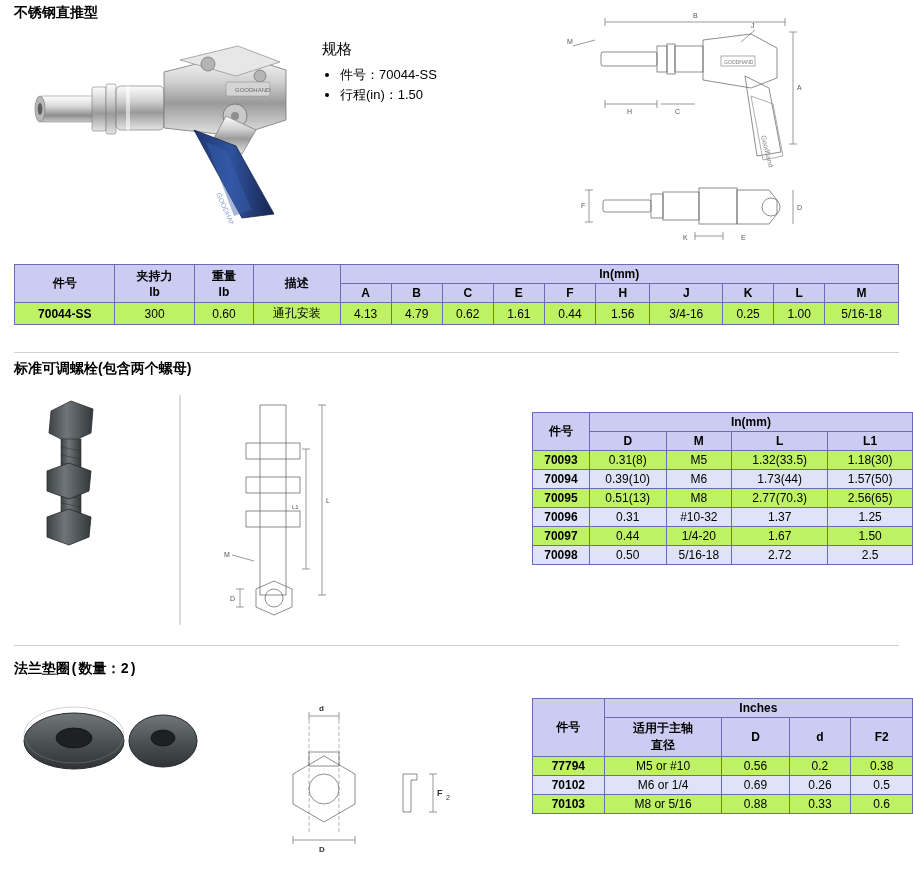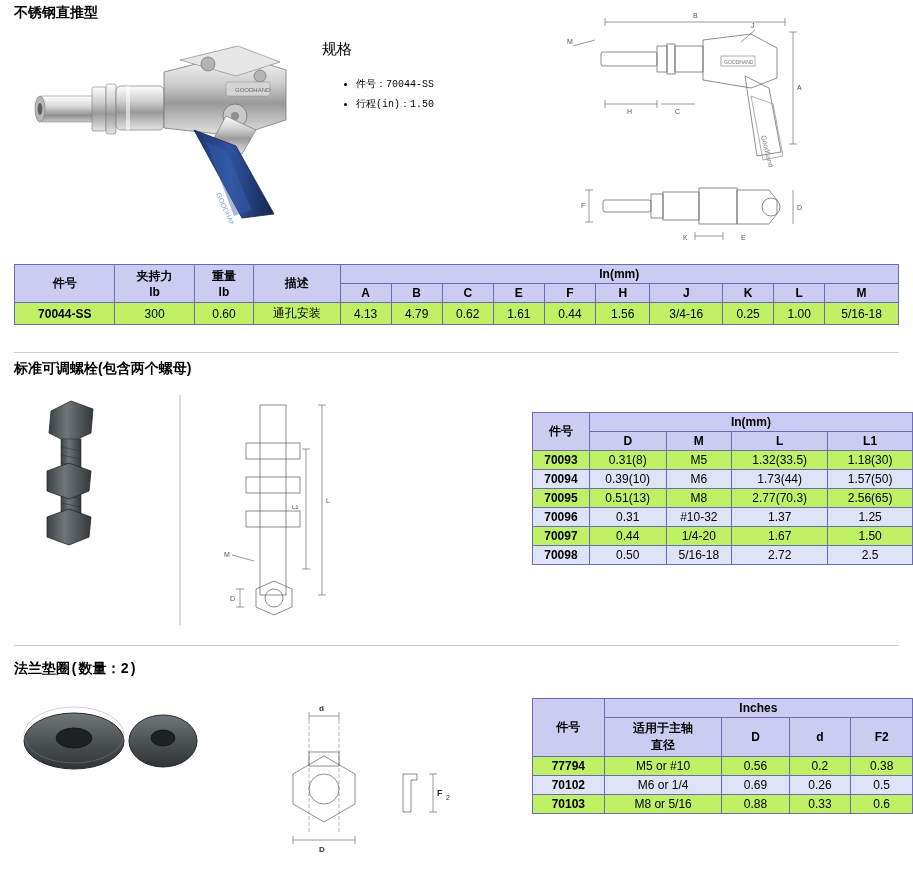--- a/index.html
+++ b/index.html
@@ -35,21 +35,21 @@
   }
   #sec1-title { position: absolute; left: 14px; top: 4px; }
   #photo1 {
     position: absolute; left: 30px; top: 24px; width: 270px; height: 200px;
   }
   #spec-block {
     position: absolute; left: 322px; top: 40px; width: 200px;
   }
   #spec-label { font-size: 15px; margin-bottom: 6px; }
   #spec-list {
-    margin: 16px; padding-left: 18px; font-size: 10px; line-height: 20px; font-family: Liberation Mono, monospace;
+    margin: 0; padding-left: 18px; font-size: 13px; line-height: 20px;
   }
   #dwg1 {
     position: absolute; left: 545px; top: 4px; width: 350px; height: 250px;
   }
 
   
   #table1-wrap {
     position: absolute; left: 14px; top: 264px; width: 885px;
   }
   table.grid {

